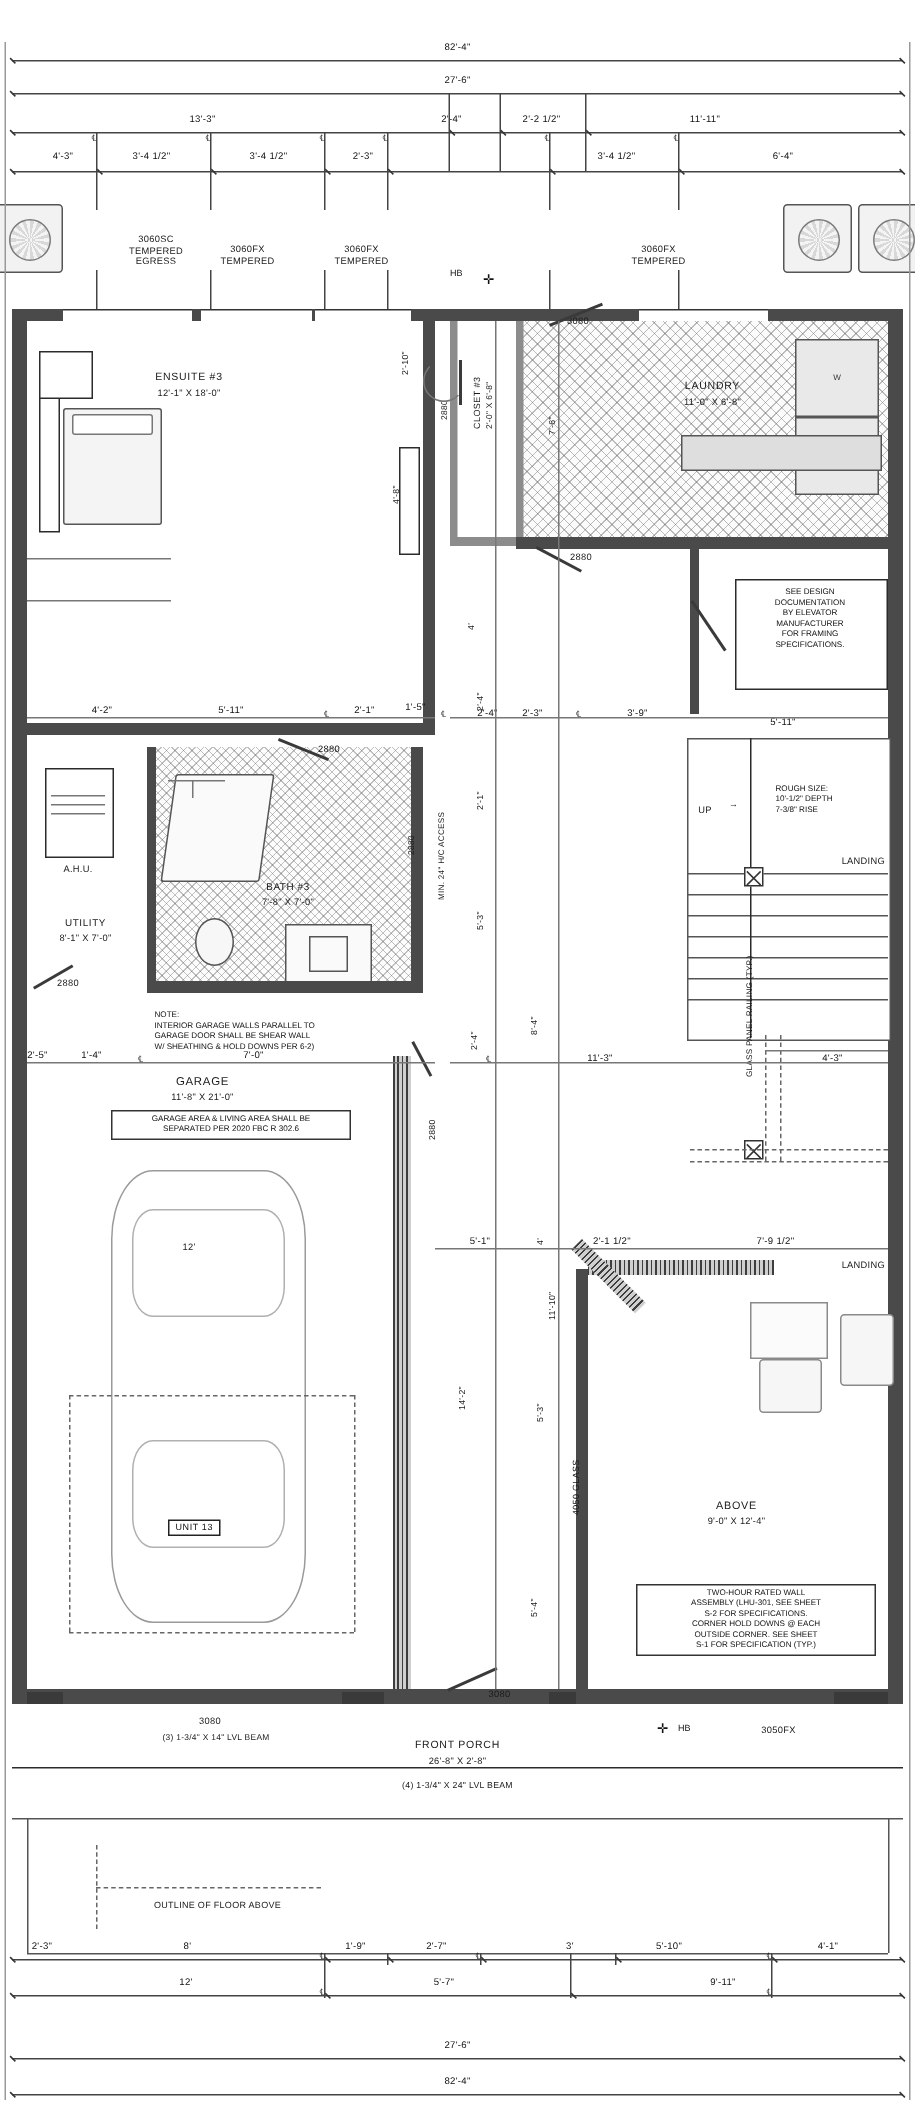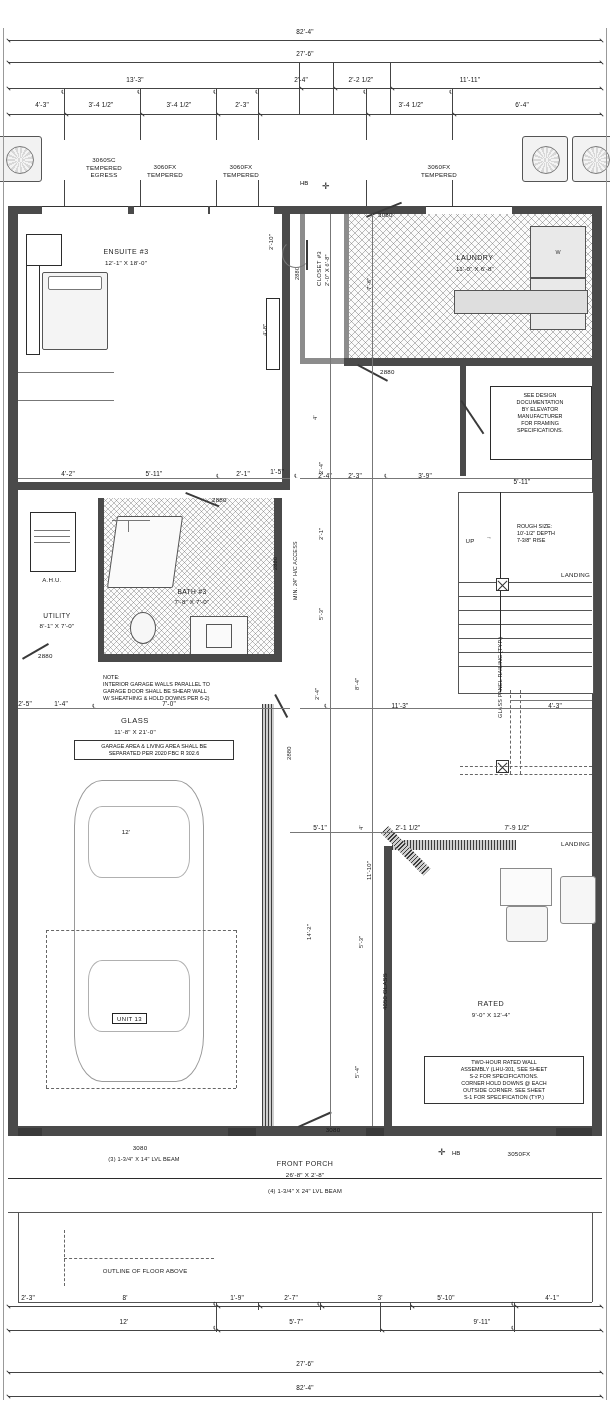--- a/index.html
+++ b/index.html
@@ -339,41 +339,41 @@
   <div class="txt" style="left:20px;top:612px;width:74px;font-size:6.6px;letter-spacing:.4px;">UTILITY</div>
   <div class="txt" style="left:20px;top:622px;width:74px;">8'-1" X 7'-0"</div>
   <div class="txt l" style="left:38px;top:652px;width:30px;">2880</div>
   <div class="door-leaf" style="left:22px;top:658px;width:30px;height:1.6px;transform:rotate(-30deg);transform-origin:0 0;"></div>
 
   <div class="room-fill" style="left:18px;top:662px;width:254px;height:464px;"></div>
   <div class="note" style="left:100px;top:672px;width:176px;height:30px;border:none;text-align:left;">NOTE:
 INTERIOR GARAGE WALLS PARALLEL TO
 GARAGE DOOR SHALL BE SHEAR WALL
 W/ SHEATHING &amp; HOLD DOWNS PER 6-2)</div>
-  <div class="txt" style="left:92px;top:716px;width:86px;font-size:7.6px;letter-spacing:.5px;">GLASS</div>
+  <div class="txt" style="left:92px;top:716px;width:86px;font-size:7.6px;letter-spacing:.5px;">GARAGE</div>
   <div class="txt" style="left:92px;top:728px;width:86px;">11'-8" X 21'-0"</div>
   <div class="note" style="left:74px;top:740px;width:160px;height:20px;">GARAGE AREA &amp; LIVING AREA SHALL BE
 SEPARATED PER 2020 FBC R 302.6</div>
 
   <div class="diagwall" style="left:262px;top:704px;width:12px;height:422px;"></div>
   <div class="vtxt" style="left:286px;top:760px;font-size:5.8px;">2880</div>
   <div class="door-leaf" style="left:276px;top:694px;width:26px;height:1.6px;transform:rotate(62deg);transform-origin:0 0;"></div>
 
   <div class="car" style="left:74px;top:780px;width:128px;height:300px;"></div>
   <div class="carwin" style="left:88px;top:806px;width:100px;height:70px;"></div>
   <div class="carwin" style="left:88px;top:960px;width:100px;height:70px;"></div>
   <div class="txt" style="left:106px;top:828px;width:40px;">12'</div>
   <div class="unit-badge" style="left:112px;top:1013px;">UNIT 13</div>
   <div class="dash-h" style="left:46px;top:930px;width:190px;"></div>
   <div class="dash-v" style="left:46px;top:930px;height:158px;"></div>
   <div class="dash-v" style="left:236px;top:930px;height:158px;"></div>
   <div class="dash-h" style="left:46px;top:1088px;width:190px;"></div>
 
   <div class="room-fill" style="left:390px;top:846px;width:202px;height:260px;"></div>
-  <div class="txt" style="left:436px;top:1000px;width:110px;font-size:7.2px;letter-spacing:.5px;">RATED</div>
+  <div class="txt" style="left:436px;top:1000px;width:110px;font-size:7.2px;letter-spacing:.5px;">ABOVE</div>
   <div class="txt" style="left:436px;top:1011px;width:110px;">9'-0" X 12'-4"</div>
   <div class="desk" style="left:500px;top:868px;width:50px;height:36px;"></div>
   <div class="sofa" style="left:506px;top:906px;width:40px;height:34px;"></div>
   <div class="sofa" style="left:560px;top:876px;width:34px;height:46px;"></div>
   <div class="wall" style="left:384px;top:846px;width:8px;height:282px;"></div>
   <div class="diagwall" style="left:392px;top:840px;width:124px;height:10px;"></div>
   <div class="diagwall" style="left:388px;top:826px;width:60px;height:10px;transform:rotate(45deg);transform-origin:0 0;"></div>
   <div class="vtxt" style="left:382px;top:1010px;font-size:6px;">4050 GLASS</div>
   <div class="note" style="left:424px;top:1056px;width:160px;height:48px;">TWO-HOUR RATED WALL
 ASSEMBLY (LHU-301, SEE SHEET

